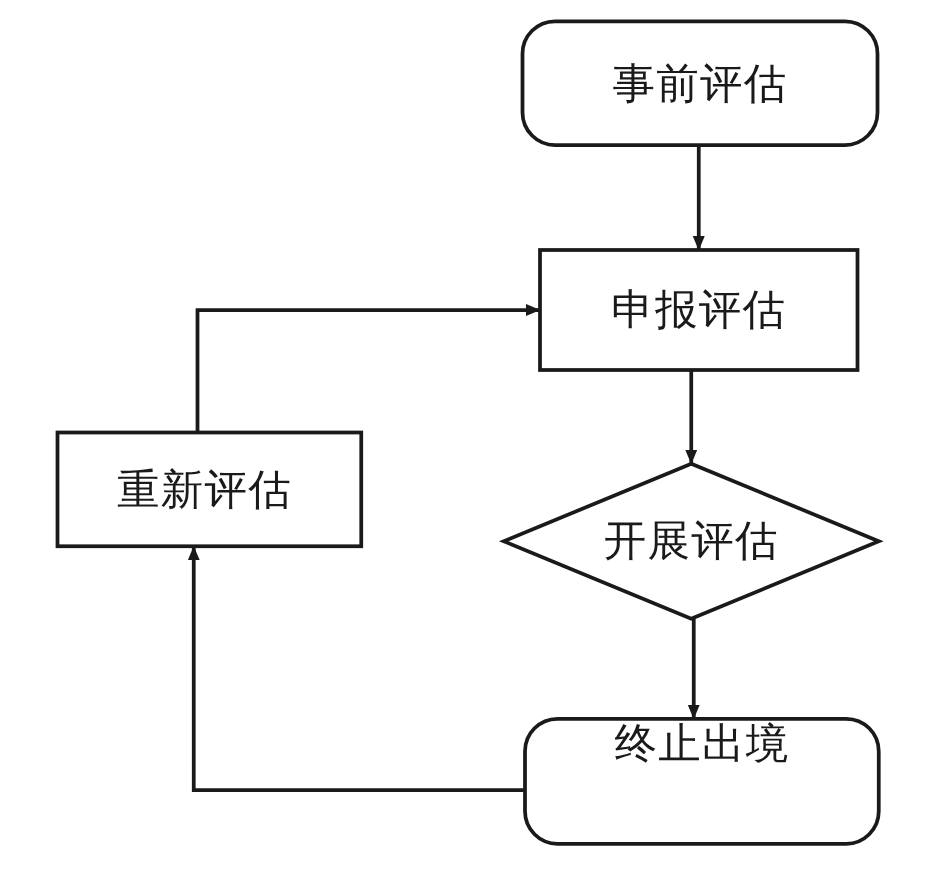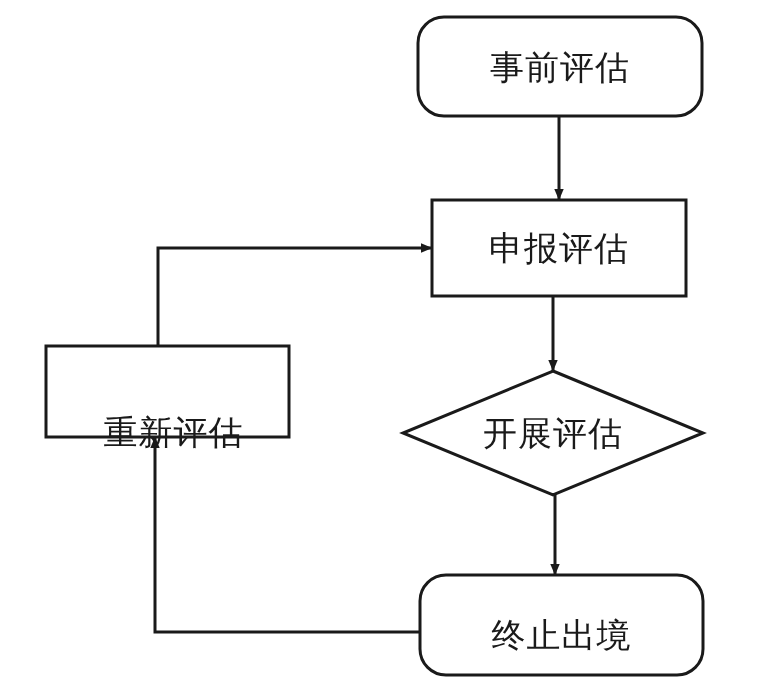--- a/index.html
+++ b/index.html
@@ -36,22 +36,22 @@
     font-size: 34px;
     line-height: 1;
     letter-spacing: 1px;
     color: #1a1a1a;
     white-space: nowrap;
     pointer-events: none;
   }
   .lbl-pre       { left: 418px; top: 17px;  width: 284px; height: 99px; }
   .lbl-declare   { left: 432px; top: 200px; width: 254px; height: 96px; }
   .lbl-conduct   { left: 403px; top: 371px; width: 300px; height: 124px; }
-  .lbl-terminate { left: 420px; top: 585px; width: 283px; height: 100px; border-radius: 13px; }
-  .lbl-reassess  { left: 52px;  top: 346px; width: 243px; height: 91px; margin-top: 40px; }
+  .lbl-terminate { left: 420px; top: 545px; width: 283px; height: 100px; border-radius: 13px; }
+  .lbl-reassess  { left: 42px;  top: 346px; width: 243px; height: 91px; }
 </style>
 </head>
 <body>
 
 <div id="flowchart-canvas">
 
   <svg id="flow-svg" viewBox="0 0 757 698">
     <defs>
       <marker id="arrow-filled" markerWidth="14" markerHeight="14" refX="11.2" refY="5" orient="auto" markerUnits="userSpaceOnUse">
         <path d="M0,0.2 L11.5,5 L0,9.8 z" fill="#1a1a1a"></path>

